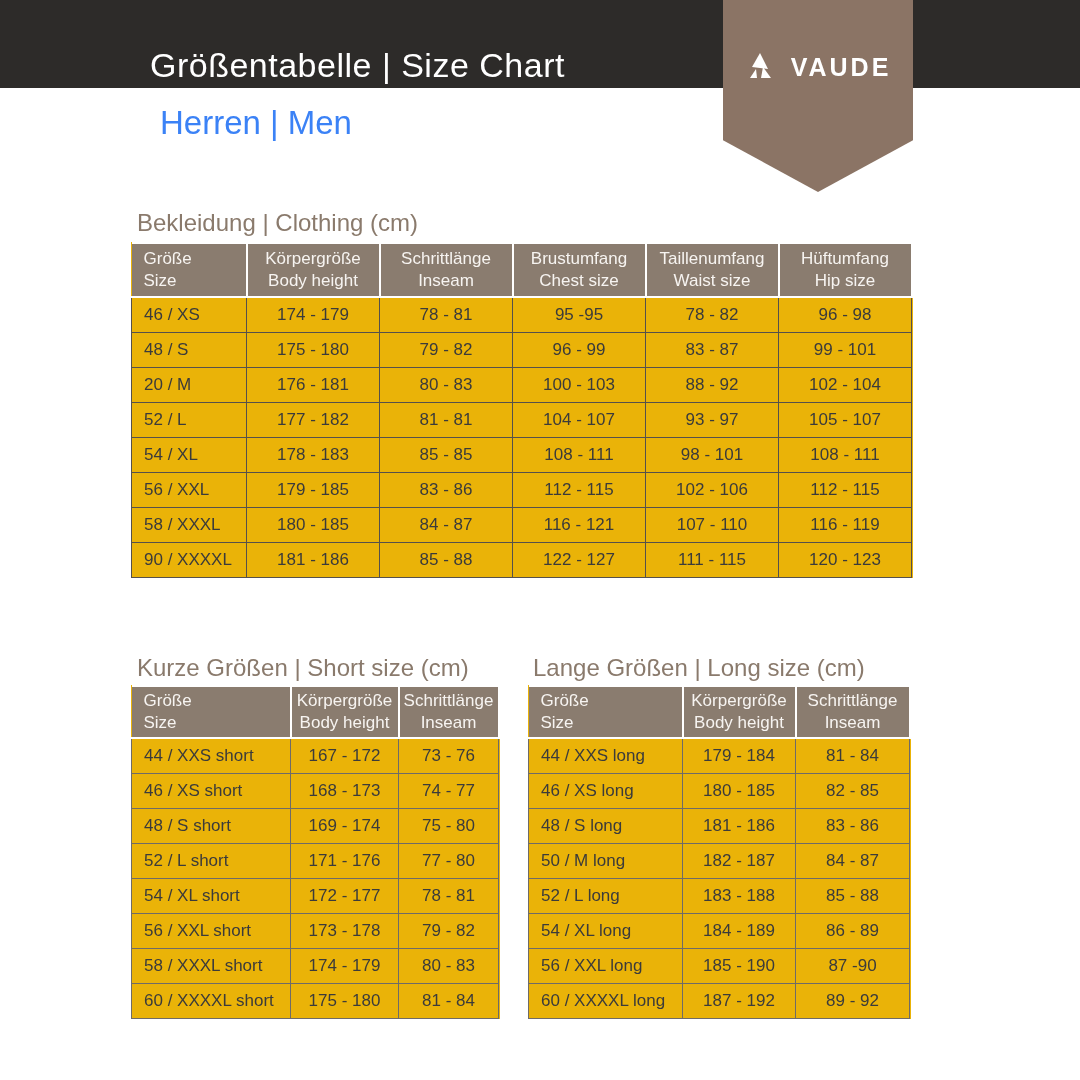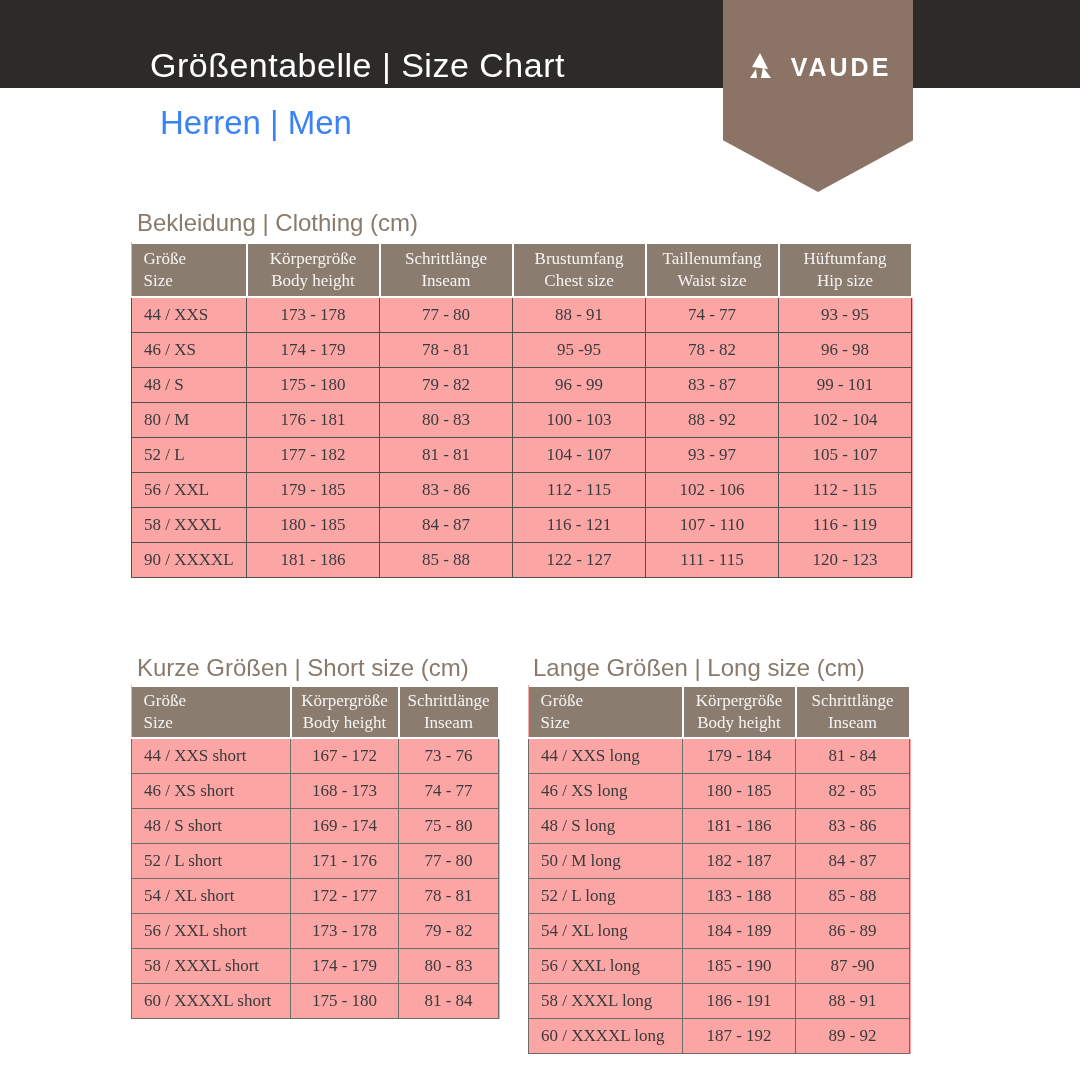--- a/index.html
+++ b/index.html
@@ -22,21 +22,21 @@
   .ribbon{position:absolute;left:723px;top:0;width:190px;height:192px;background:var(--ribbon);
           clip-path:polygon(0 0,100% 0,100% 73%,50% 100%,0 73%);
           display:flex;justify-content:center;align-items:flex-start;padding-top:52px;gap:14px;}
   .brand-name{color:#ffffff;font-size:25px;font-weight:bold;letter-spacing:3px;line-height:30px;}
 
   .section-title{position:absolute;font-size:24px;color:var(--section_title);white-space:nowrap;}
   #title-main{left:137px;top:209px;}
   #title-short{left:137px;top:654px;}
   #title-long{left:533px;top:654px;}
 
-  table{position:absolute;border-collapse:collapse;table-layout:fixed;background:#fca5a5;font-family:Liberation Serif, serif;}
+  table{position:absolute;border-collapse:collapse;table-layout:fixed;background:#eab308;}
   #table-main{left:131px;top:242px;width:780px;}
   #table-short{left:131px;top:685px;width:367px;}
   #table-long{left:528px;top:685px;width:381px;}
 
   thead th{background:var(--table_header);color:#f7f4f1;font-weight:400;font-size:17px;line-height:1.32;
            border:2px solid #ffffff;vertical-align:middle;}
   thead th:first-child{text-align:left;padding-left:12px;border-left:none;}
   thead th{text-align:center;}
   #table-main thead th{height:54px;}
   #table-short thead th,#table-long thead th{height:52px;}
@@ -97,58 +97,58 @@
             <div>Waist size</div>
           </th>
           <th>
             <div>Hüftumfang</div>
             <div>Hip size</div>
           </th>
         </tr>
       </thead>
       <tbody>
         <tr>
-          <td>44 / XXS</td>
-          <td>173 - 178</td>
-          <td>77 - 80</td>
-          <td>88 - 91</td>
-          <td>74 - 77</td>
-          <td>93 - 95</td>
-        </tr>
-        <tr>
           <td>46 / XS</td>
           <td>174 - 179</td>
           <td>78 - 81</td>
           <td>95 -95</td>
           <td>78 - 82</td>
           <td>96 - 98</td>
         </tr>
         <tr>
           <td>48 / S</td>
           <td>175 - 180</td>
           <td>79 - 82</td>
           <td>96 - 99</td>
           <td>83 - 87</td>
           <td>99 - 101</td>
         </tr>
         <tr>
-          <td>80 / M</td>
+          <td>20 / M</td>
           <td>176 - 181</td>
           <td>80 - 83</td>
           <td>100 - 103</td>
           <td>88 - 92</td>
           <td>102 - 104</td>
         </tr>
         <tr>
           <td>52 / L</td>
           <td>177 - 182</td>
           <td>81 - 81</td>
           <td>104 - 107</td>
           <td>93 - 97</td>
           <td>105 - 107</td>
+        </tr>
+        <tr>
+          <td>54 / XL</td>
+          <td>178 - 183</td>
+          <td>85 - 85</td>
+          <td>108 - 111</td>
+          <td>98 - 101</td>
+          <td>108 - 111</td>
         </tr>
         <tr>
           <td>56 / XXL</td>
           <td>179 - 185</td>
           <td>83 - 86</td>
           <td>112 - 115</td>
           <td>102 - 106</td>
           <td>112 - 115</td>
         </tr>
         <tr>
@@ -290,25 +290,20 @@
           <td>54 / XL long</td>
           <td>184 - 189</td>
           <td>86 - 89</td>
         </tr>
         <tr>
           <td>56 / XXL long</td>
           <td>185 - 190</td>
           <td>87 -90</td>
         </tr>
         <tr>
-          <td>58 / XXXL long</td>
-          <td>186 - 191</td>
-          <td>88 - 91</td>
-        </tr>
-        <tr>
           <td>60 / XXXXL long</td>
           <td>187 - 192</td>
           <td>89 - 92</td>
         </tr>
       </tbody>
     </table>
 
 </div>
 
 </body></html>

